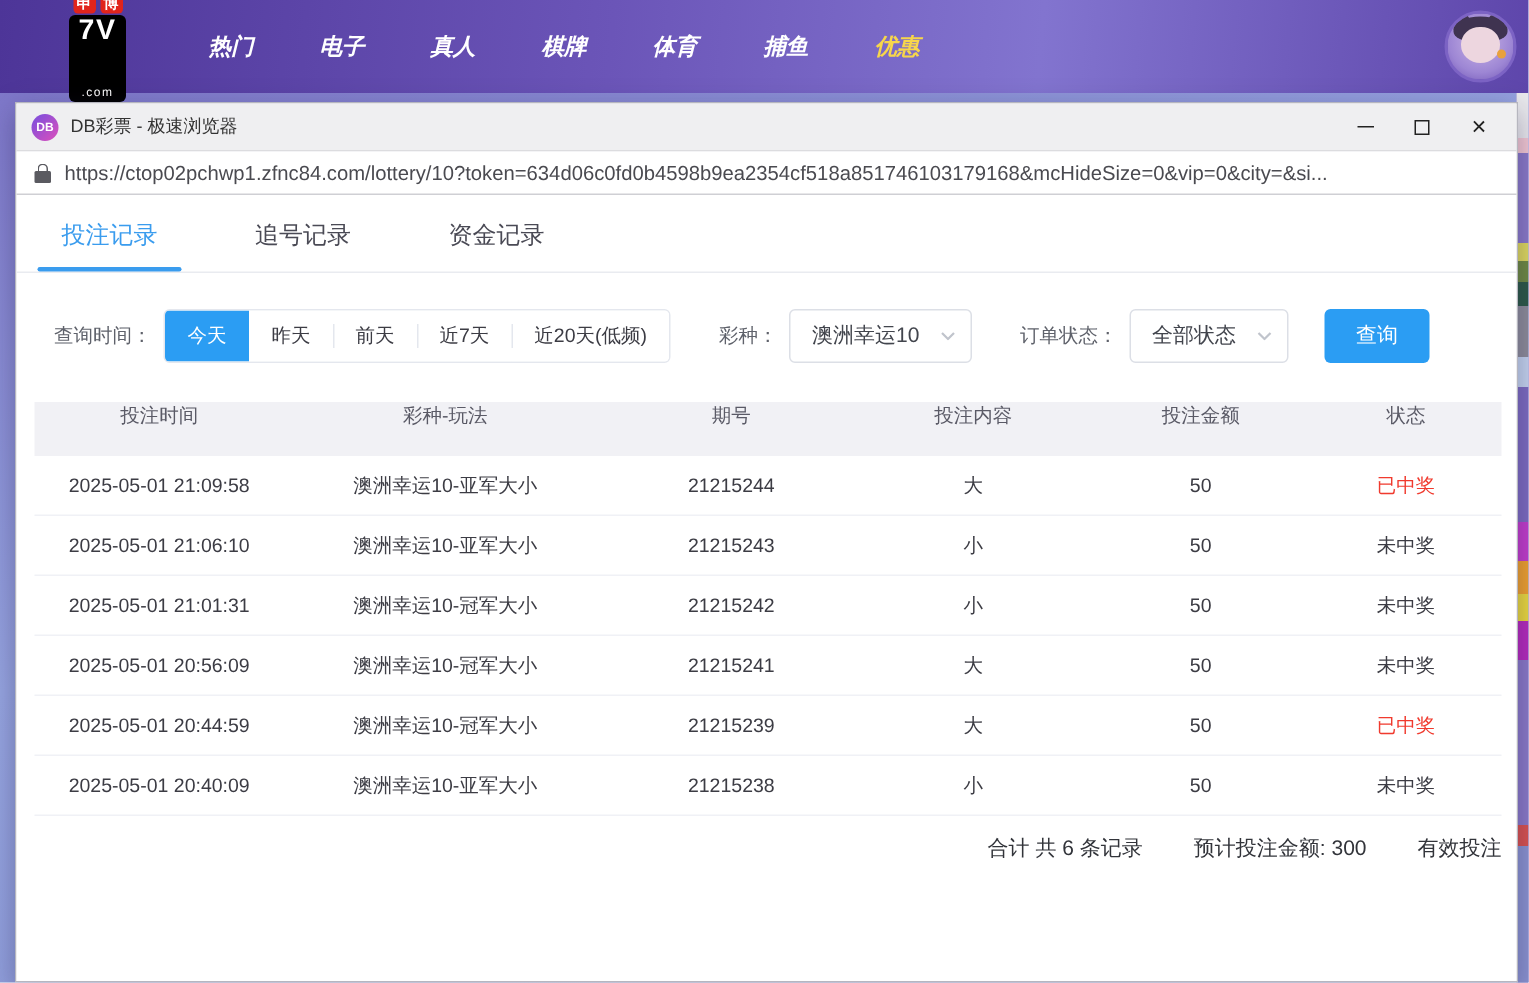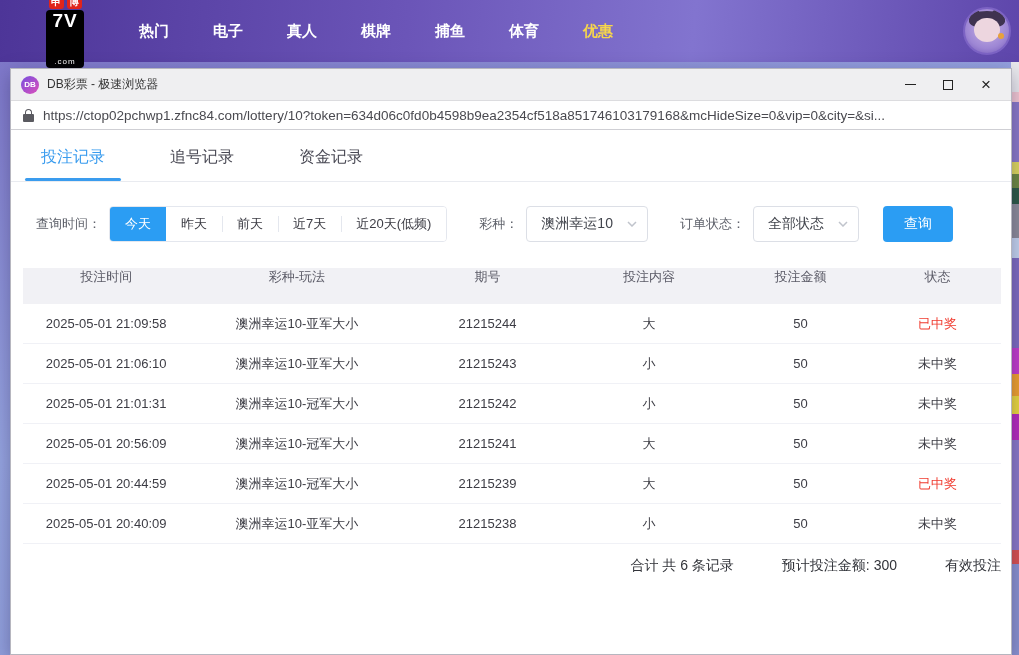--- a/index.html
+++ b/index.html
@@ -17,21 +17,21 @@
     display:flex; align-items:center;
   }
   .logo { margin-left:35px; width:60px; display:flex; flex-direction:column; align-items:center; }
   .logo-squares { display:flex; gap:3px; margin-bottom:1px; }
   .logo-sq { width:15px; height:15px; background:#e1241b; border-radius:3px; color:#fff;
     font-size:10px; font-weight:bold; display:flex; align-items:center; justify-content:center; }
   .logo-box { background:#000; border-radius:4px; padding:1px 6px 2px; text-align:center; line-height:1; }
   .logo-7v { color:#fff; font-size:19px; font-weight:900; letter-spacing:1px; }
   .logo-com { color:#fff; font-size:8px; font-weight:normal; letter-spacing:1px;margin-top:28px; }
   .nav { display:flex; margin-left:22px; }
-  .nav-item { color:#fff; font-size:15px; font-weight:bold; padding:10px 22px; cursor:pointer; }
+  .nav-item { color:#fff; font-size:15px; font-weight:bold; padding:10px 22px; cursor:pointer;font-style:italic; }
   .nav-item.highlight { color:#f7d64b; }
   .avatar { position:absolute; right:8px; top:7px; width:48px; height:48px; border-radius:50%;
     background:radial-gradient(circle at 50% 42%,#c9b4e6 0%,#9d86d4 62%,#6e53b4 100%);
     border:2px solid #7c63c4; overflow:hidden; cursor:pointer; }
   .avatar .hair { position:absolute; left:4px; top:2px; width:36px; height:17px;
     background:#3f3350; border-radius:50% 50% 40% 40%; }
   .avatar .bun1,.avatar .bun2 { position:absolute; width:11px; height:10px; background:#3f3350; border-radius:50%; top:0; }
   .avatar .bun1 { left:4px; } .avatar .bun2 { right:6px; }
   .avatar .face { position:absolute; left:9px; top:9px; width:26px; height:24px;
     background:#edd6df; border-radius:48% 48% 50% 50%; }
@@ -98,21 +98,21 @@
   .trow { display:flex; height:40px; align-items:center; border-bottom:1px solid #f0f1f6; background:#fff; }
   .cell { text-align:center; font-size:13px; color:#3c3c44; overflow:hidden; white-space:nowrap; }
   .thead .cell { color:#5a5a66; }
   .c1{width:17%;} .c2{width:22%;} .c3{width:17%;} .c4{width:16%;} .c5{width:15%;} .c6{width:13%;}
   .status-won { color:#f03a2e; }
   .status-lost { color:#3c3c44; }
 
   
   .summary { display:flex; justify-content:flex-end; align-items:center; height:40px;
     margin-top:2px; font-size:14px; color:#32343a; white-space:nowrap; overflow:hidden; }
-  .summary span { margin-left:48px; flex:none; }
+  .summary span { margin-left:34px; flex:none; }
 
   
   .bg-strip { position:absolute; right:0; top:62px; bottom:0; width:8px; background:#7d6cc0;
     display:flex; flex-direction:column; }
   .bg-strip div { width:100%; flex:none; }
 </style>
 </head>
 <body>
 
 <div class="topbar">
@@ -124,22 +124,22 @@
     <div class="logo-box">
       <div class="logo-7v">7V</div>
       <div class="logo-com">.com</div>
     </div>
   </div>
   <div class="nav">
     <div class="nav-item">热门</div>
     <div class="nav-item">电子</div>
     <div class="nav-item">真人</div>
     <div class="nav-item">棋牌</div>
+    <div class="nav-item">体育</div>
     <div class="nav-item">捕鱼</div>
-    <div class="nav-item">体育</div>
     <div class="nav-item highlight">优惠</div>
   </div>
   <div class="avatar">
     <div class="bun1"></div>
     <div class="bun2"></div>
     <div class="hair"></div>
     <div class="face"></div>
     <div class="ear"></div>
   </div>
 </div>

